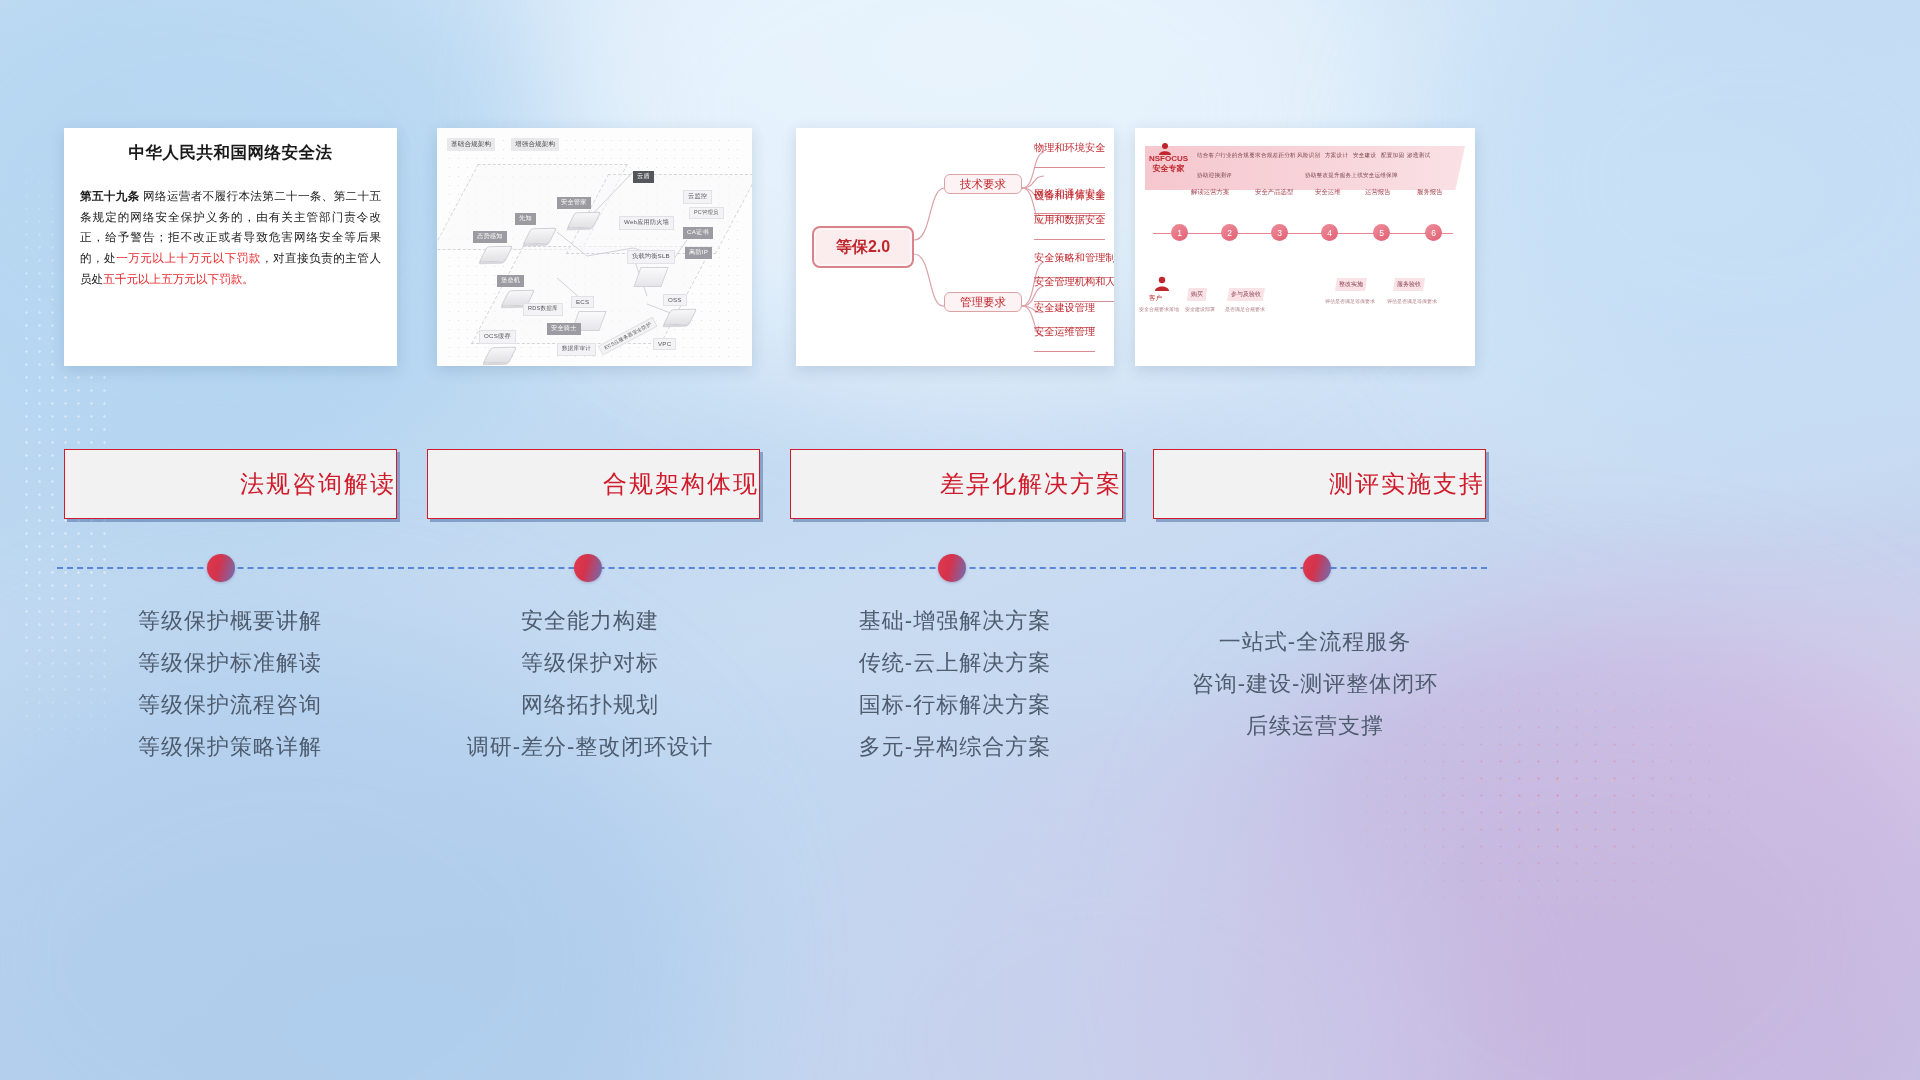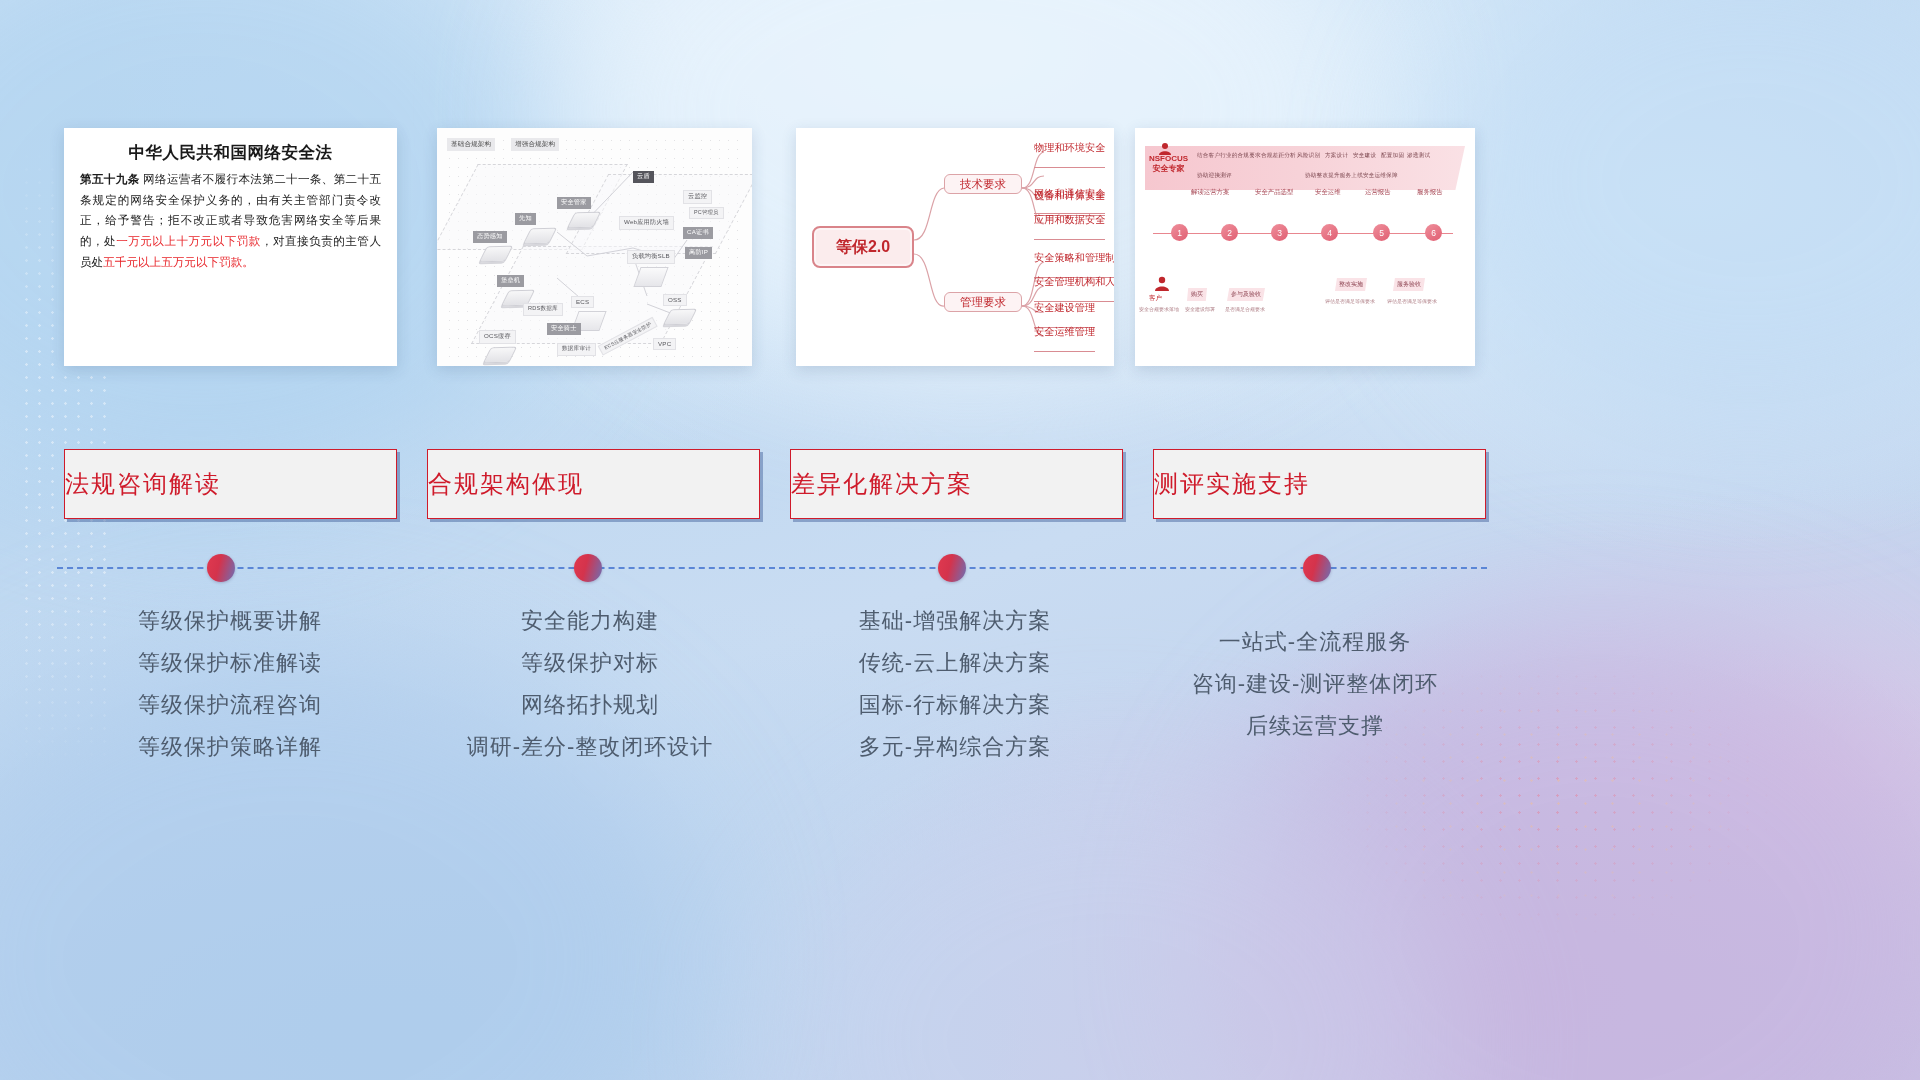--- a/index.html
+++ b/index.html
@@ -66,21 +66,21 @@
   }
   .card-1 { left:64px;   width:333px; }
   .card-2 { left:437px;  width:315px; }
   .card-3 { left:796px;  width:318px; }
   .card-4 { left:1135px; width:340px; }
 
   
   .law { padding: 14px 16px 8px 16px; }
   .law-title {
     text-align:center; font-size:16.5px; font-weight:bold; color:#1a1a1a;
-    letter-spacing:.5px; margin-bottom:5px;
+    letter-spacing:.5px; margin-bottom:22px;
   }
   .law-p {
     font-size:11.6px; line-height:1.78; color:#1c1c1c; text-align:justify;
     margin-bottom:3px;
   }
   .law-p b { font-weight:bold; }
   .law-red { color:#e8252a; }
 
   
   .arch { position:relative; width:100%; height:100%; background:#fdfdfd; }
@@ -171,21 +171,21 @@
   }
   .road-sub { position:absolute; font-size:5px; color:#b08088; white-space:nowrap; }
 
   
   .heads { position:absolute; left:0; top:449px; width:1920px; height:70px; }
   .head-box {
     position:absolute; top:0; height:70px;
     background:#f2f2f2;
     border:1.6px solid #cf1b2b;
     box-shadow: 3px 3px 0 rgba(60,90,150,.45);
-    display:flex; align-items:center; justify-content:flex-start;
+    display:flex; align-items:center; justify-content:flex-end;
   }
   .head-box span {
     color:#cf1b2b; font-size:24px; letter-spacing:2px; font-weight:500;
   }
   .head-1 { left:64px;   width:333px; }
   .head-2 { left:427px;  width:333px; }
   .head-3 { left:790px;  width:333px; }
   .head-4 { left:1153px; width:333px; }
 
   

